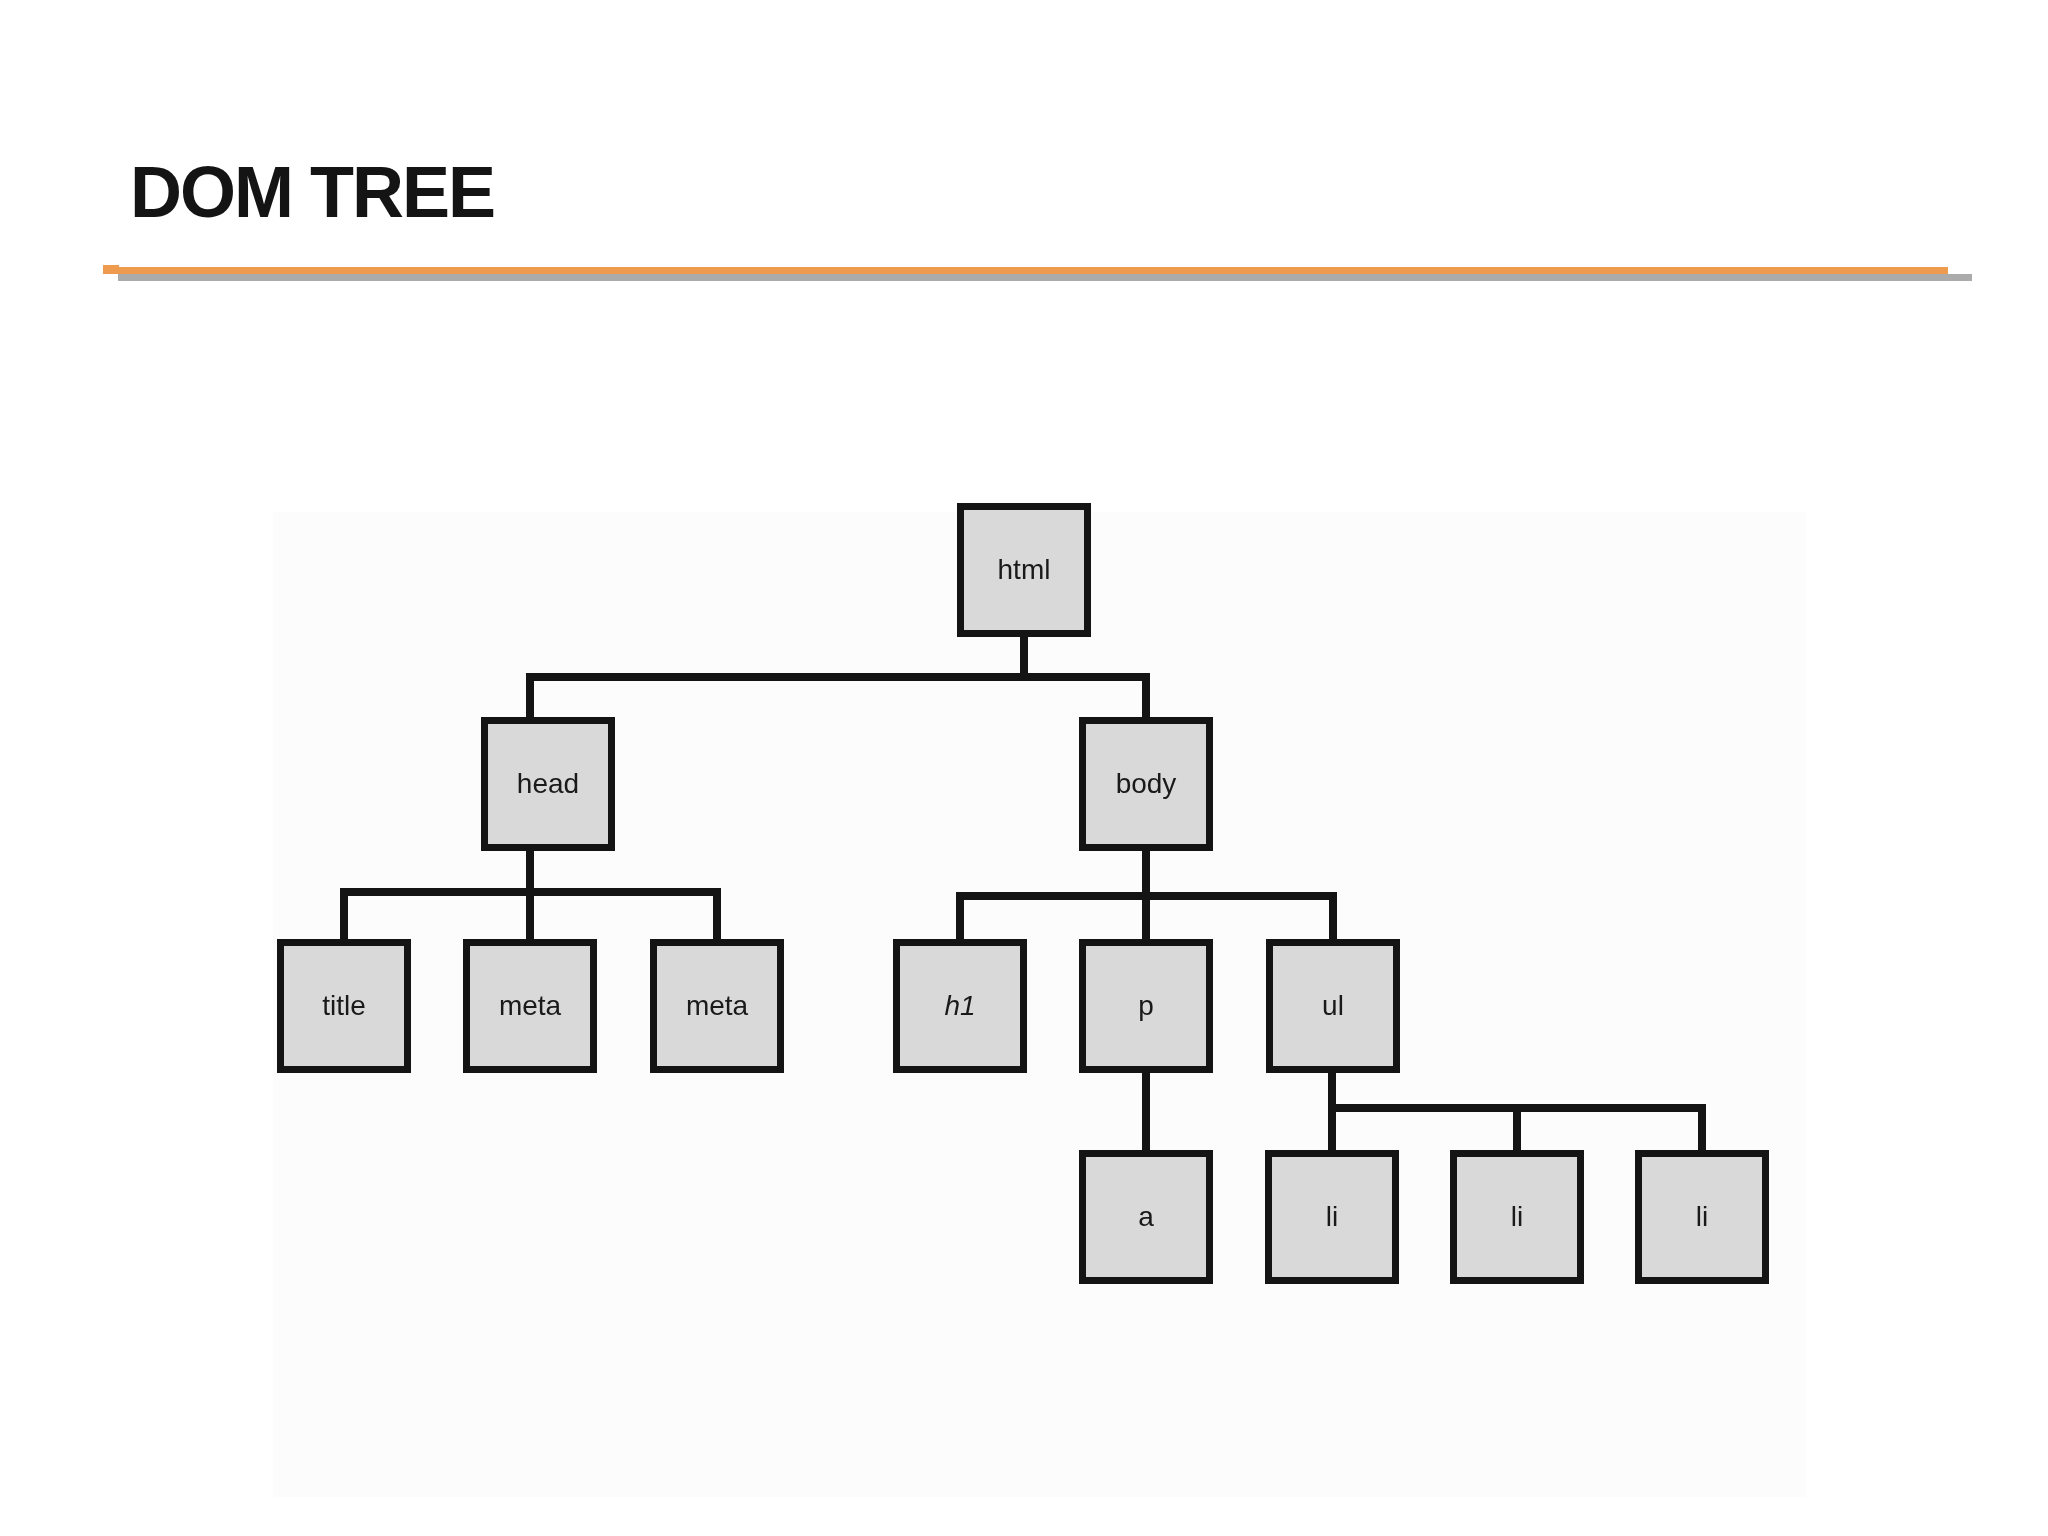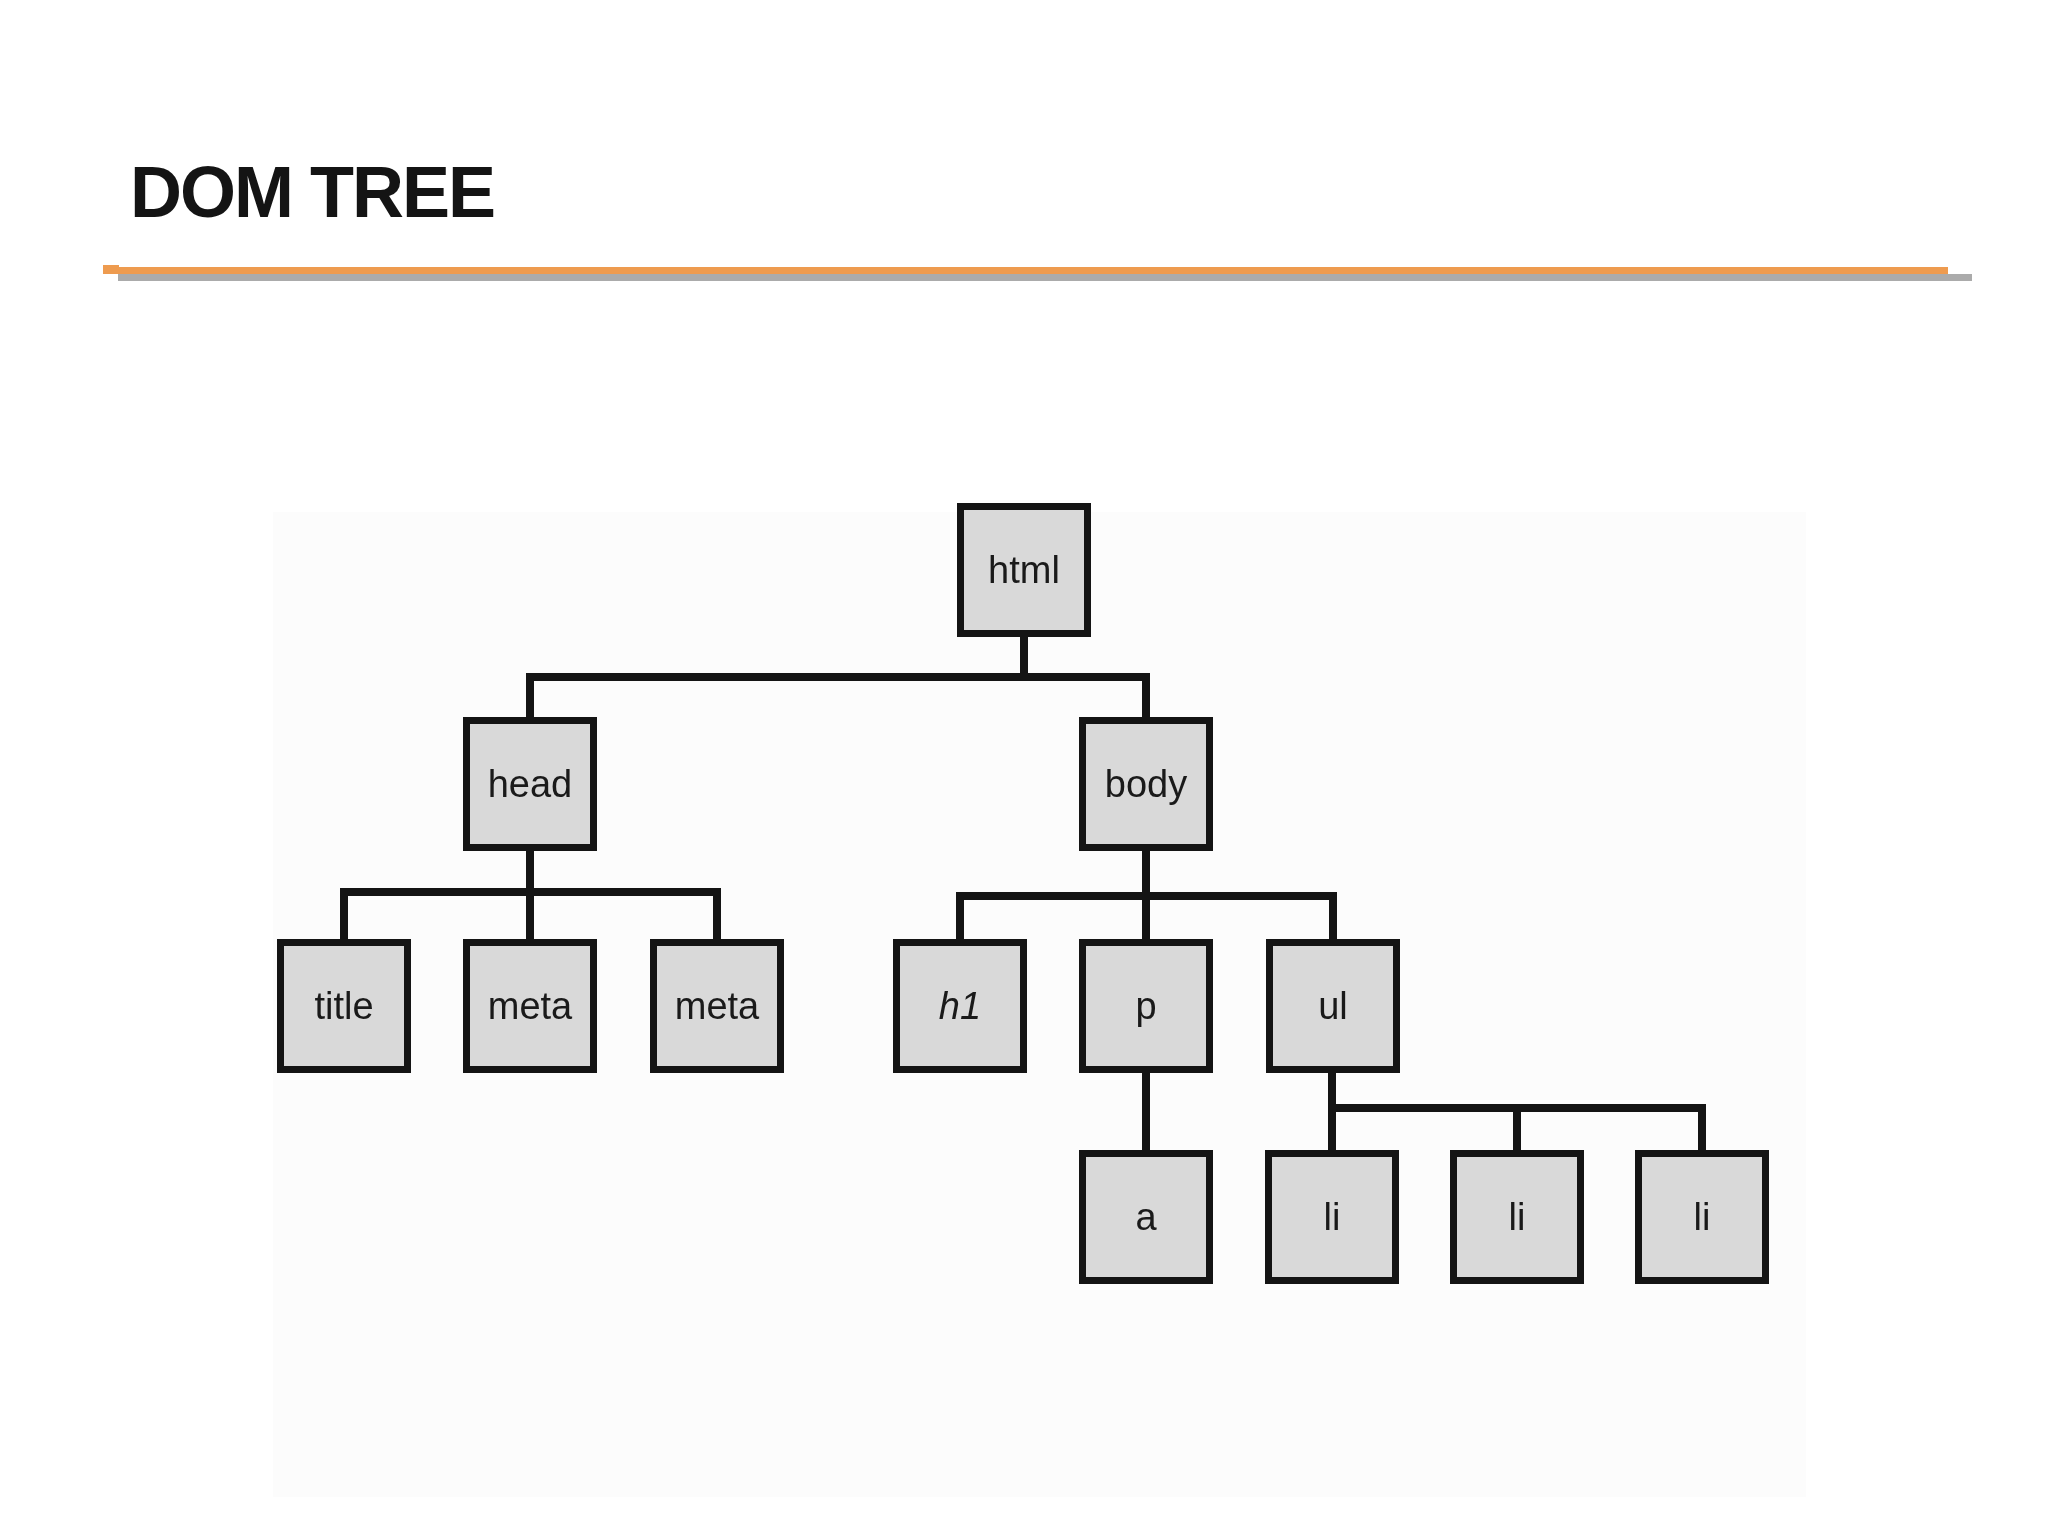--- a/index.html
+++ b/index.html
@@ -73,29 +73,29 @@
   .node {
     position: absolute;
     width: 134px;
     height: 134px;
     box-sizing: border-box;
     background: #D9D9D9;
     border: 7px solid #141414;
     display: flex;
     align-items: center;
     justify-content: center;
-    font-size: 38px;
+    font-size: 28px;
     color: #1a1a1a;
     line-height: 1;
     white-space: nowrap;
   }
 
   
   .n-html   { left: 957px;  top: 503px;  }
-  .n-head   { left: 463px;  top: 717px;  }
+  .n-head   { left: 481px;  top: 717px;  }
   .n-body   { left: 1079px; top: 717px;  }
   .n-title  { left: 277px;  top: 939px;  }
   .n-meta1  { left: 463px;  top: 939px;  }
   .n-meta2  { left: 650px;  top: 939px;  }
   .n-h1     { left: 893px;  top: 939px; font-style: italic;  }
   .n-p      { left: 1079px; top: 939px;  }
   .n-ul     { left: 1266px; top: 939px; text-align: center;  }
   .n-a      { left: 1079px; top: 1150px; }
   .n-li1    { left: 1265px; top: 1150px; }
   .n-li2    { left: 1450px; top: 1150px; }

